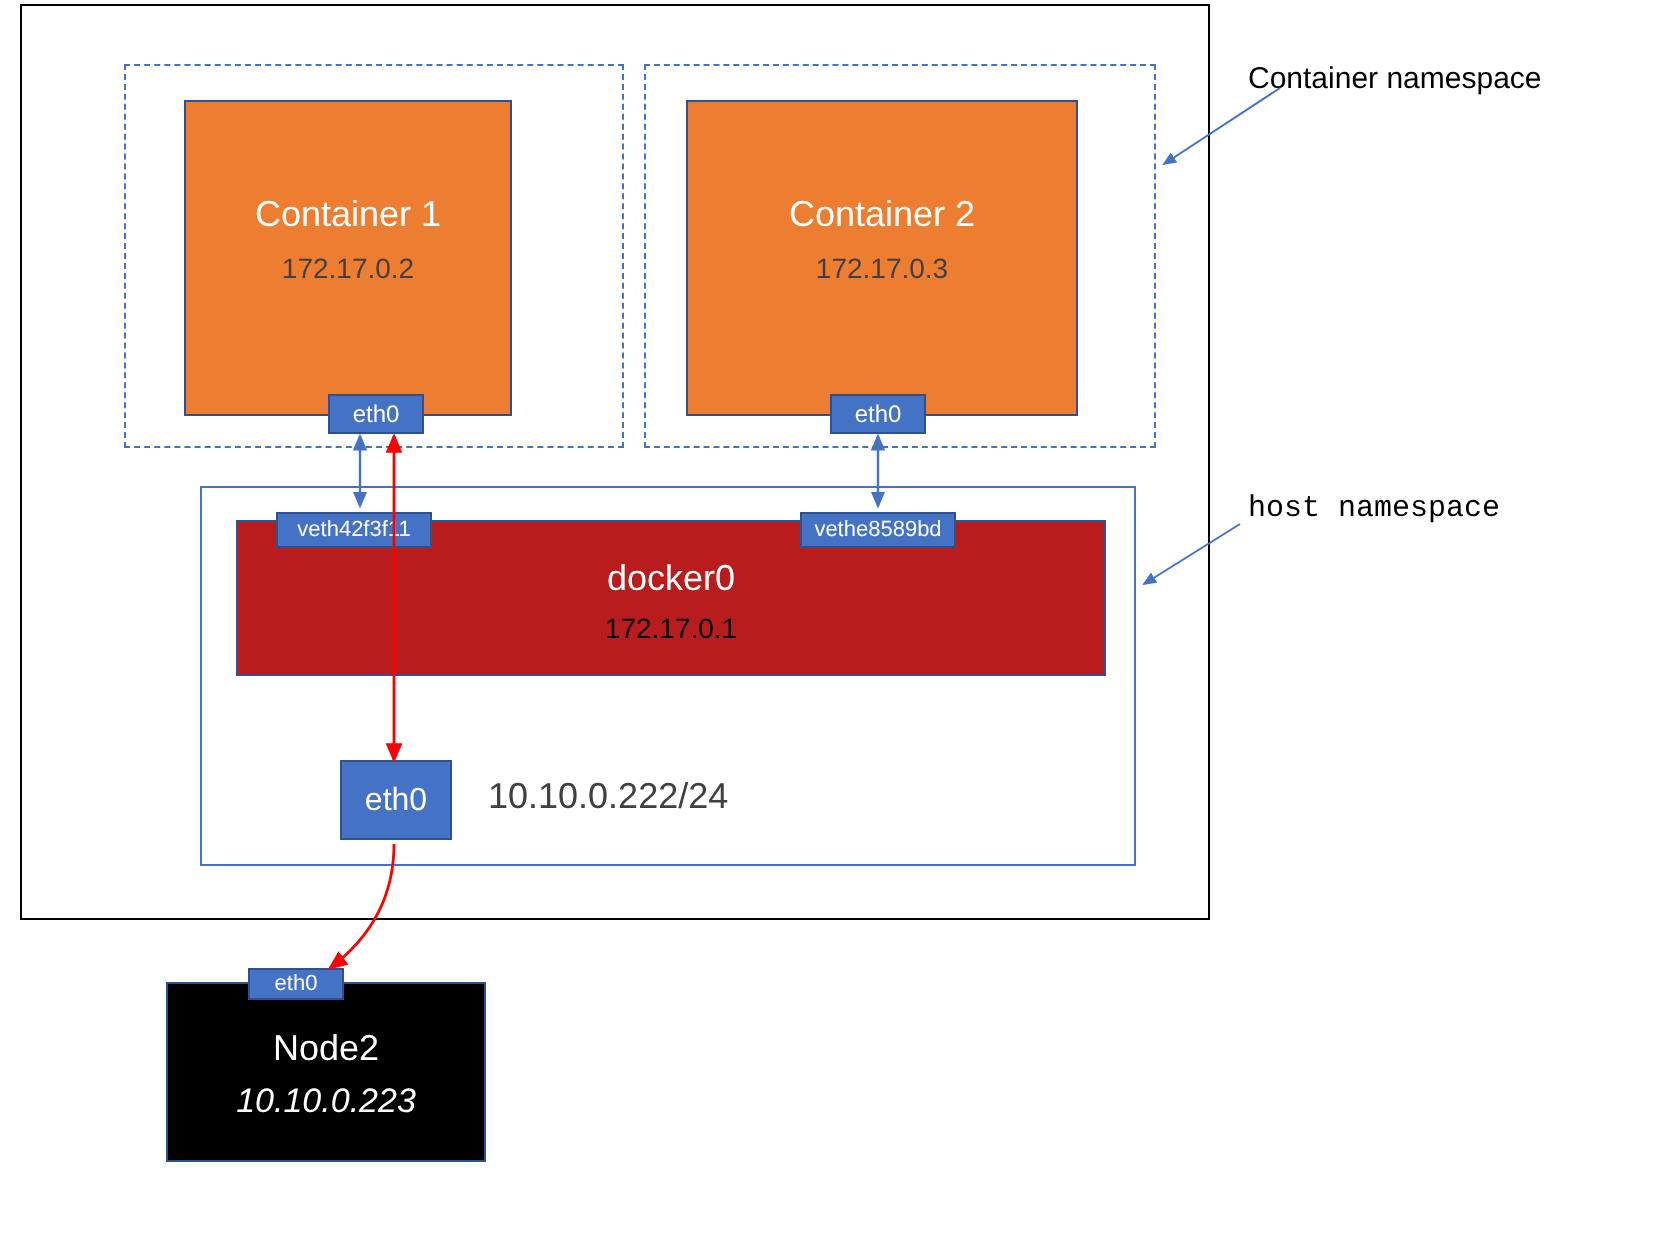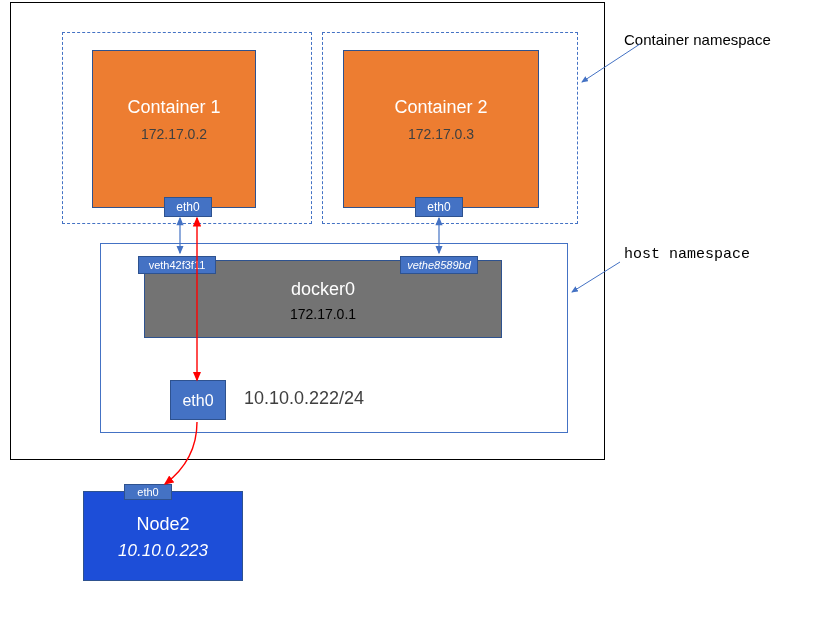--- a/index.html
+++ b/index.html
@@ -10,29 +10,29 @@
   .ns2 { left: 322px; top: 32px; width: 256px; height: 192px; }
   .container-box { position: absolute; background: #ed7d31; border: 1px solid #2e528f; color: #fff; text-align: center; }
   .c1 { left: 92px; top: 50px; width: 164px; height: 158px; }
   .c2 { left: 343px; top: 50px; width: 196px; height: 158px; }
   .container-title { font-size: 18px; margin-top: 46px; color: #fff; }
   .container-ip { font-size: 14px; margin-top: 8px; color: #404040; }
   .eth-small { position: absolute; background: #4472c4; border: 1px solid #2e528f; color: #fff; font-size: 12px; text-align: center; padding: 2px 0; width: 48px; }
   .eth-c1 { left: 164px; top: 197px; }
   .eth-c2 { left: 415px; top: 197px; }
   .host-box { position: absolute; left: 100px; top: 243px; width: 468px; height: 190px; border: 1px solid #4472c4; }
-  .docker0 { position: absolute; left: 118px; top: 260px; width: 358px; height: 78px; background: #737373; border: 1px solid #2e528f; text-align: center; margin-left: 26px; }
+  .docker0 { position: absolute; left: 118px; top: 260px; width: 435px; height: 78px; background: #b91c1c; border: 1px solid #2e528f; text-align: center; }
   .docker0-title { font-size: 18px; margin-top: 18px; color: #fff; }
   .docker0-ip { font-size: 14px; margin-top: 6px; color: #000; }
   .veth { position: absolute; background: #4472c4; border: 1px solid #2e528f; color: #fff; font-size: 11px; text-align: center; padding: 2px 0; width: 78px; }
   .veth1 { left: 138px; top: 256px; }
-  .veth2 { left: 400px; top: 256px; font-style: italic; }
+  .veth2 { left: 400px; top: 256px; }
   .eth0-host { position: absolute; left: 170px; top: 380px; width: 56px; height: 40px; background: #4472c4; border: 1px solid #2e528f; color: #fff; font-size: 16px; text-align: center; line-height: 40px; }
   .host-ip { position: absolute; left: 244px; top: 388px; font-size: 18px; color: #404040; }
-  .node2 { position: absolute; left: 83px; top: 491px; width: 160px; height: 90px; background: #1d4ed8; border: 1px solid #2e528f; color: #fff; text-align: center; }
+  .node2 { position: absolute; left: 83px; top: 491px; width: 160px; height: 90px; background: #000000; border: 1px solid #2e528f; color: #fff; text-align: center; }
   .node2-title { font-size: 18px; margin-top: 22px; }
   .node2-ip { font-size: 17px; margin-top: 6px; font-style: italic; }
   .eth-node2 { position: absolute; left: 124px; top: 484px; width: 48px; background: #4472c4; border: 1px solid #2e528f; color: #fff; font-size: 11px; text-align: center; padding: 1px 0; }
   .label { position: absolute; font-size: 15px; color: #000; }
   .label-cns { left: 624px; top: 31px; }
   .label-hns { left: 624px; top: 246px; font-family: Liberation Mono, monospace; }
   svg.overlay { position: absolute; left: 0; top: 0; width: 829px; height: 619px; pointer-events: none; }
 </style>
 </head>
 <body>

